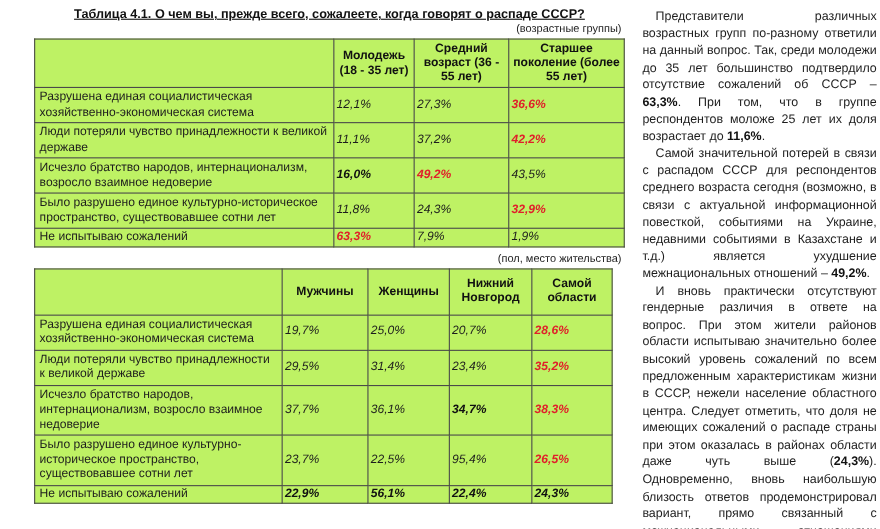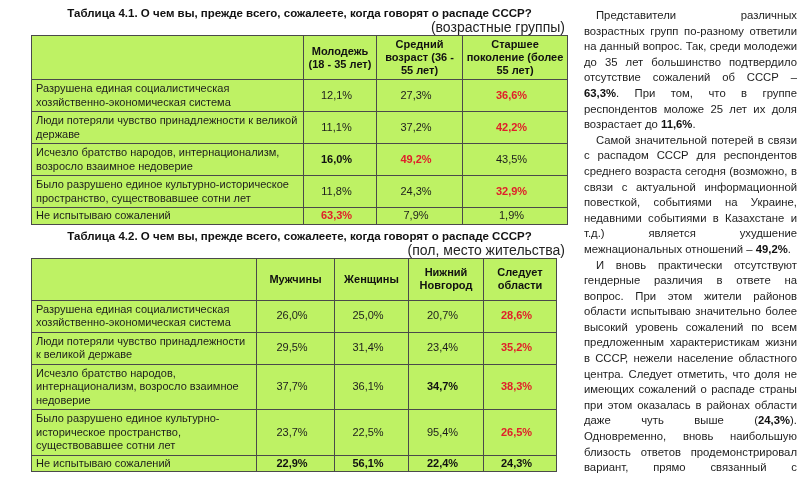--- a/index.html
+++ b/index.html
@@ -4,34 +4,34 @@
 <style>
   * { margin:0; padding:0; box-sizing:border-box; }
   html,body { width:800px; height:481px; background:#ffffff; overflow:hidden;
               font-family:"Liberation Sans", sans-serif; color:#1d1d1d; }
   #page { position:relative; width:800px; height:481px; background:#ffffff; }
 
   
   #tables-area { position:absolute; left:31px; top:6px; width:537px; }
 
   .tbl-title { text-align:center; font-size:11.5px; font-weight:bold; color:#111;
-               line-height:14px; }
-  .tbl-subtitle { text-align:right; font-size:14px; color:#222; line-height:12px;
+               line-height:14px;text-decoration:underline; }
+  .tbl-subtitle { text-align:right; font-size:10px; color:#222; line-height:12px;
                   padding:1px 3px 2px 0; }
 
   table.t { border-collapse:collapse; table-layout:fixed; background:#bef264; }
   table.t1 { width:536px; }
   table.t2 { width:525px;padding-left:38px; }
   table.t th, table.t td { border:1px solid #4a4a4a; font-size:11px; }
   table.t thead th { font-weight:bold; text-align:center; vertical-align:middle;
                      line-height:13px; padding:2px 2px; height:42px; color:#111; }
   table.t td.lbl { text-align:left; vertical-align:middle; padding:2px 5px 2px 4px;
                    line-height:13.5px; }
-  table.t td.val { text-align:center; vertical-align:middle; padding:2px 9px 2px 2px;
-                   line-height:13.5px; }
+  table.t td.val { text-align:left; vertical-align:middle; padding:2px 9px 2px 2px;
+                   line-height:13.5px;font-style:italic; }
   table.t tbody tr.last td { padding-top:1px; padding-bottom:1px; }
   td.val[data-emph="r"] { color:#e0202a; font-weight:bold; }
   td.val[data-emph="b"] { font-weight:bold; color:#111; }
 
   .t1 col.c0 { width:272px; } .t1 col.c1 { width:73px; }
   .t1 col.c2 { width:86px; }  .t1 col.c3 { width:105px; }
 
   .t2 col.c0 { width:225px; } .t2 col.c1 { width:78px; }
   .t2 col.c2 { width:74px; }  .t2 col.c3 { width:75px; } .t2 col.c4 { width:73px; }
 
@@ -97,44 +97,43 @@
           <td class="lbl">Не испытываю сожалений</td>
           <td class="val" data-emph="r">63,3%</td>
           <td class="val">7,9%</td>
           <td class="val">1,9%</td>
         </tr>
       </tbody>
     </table>
 
     <div class="gap-between-tables"></div>
 
-    <div class="tbl-title">Таблица 4.2. О чем вы, прежде всего, сожалеете, когда говорят о распаде СССР?</div>
     <div class="tbl-subtitle">(пол, место жительства)</div>
 
     <table class="t t2">
       <colgroup>
           <col class="c0">
           <col class="c1">
           <col class="c2">
           <col class="c3">
           <col class="c4">
         </colgroup>
       <thead>
         <tr>
           <th></th>
           <th>Мужчины</th>
           <th>Женщины</th>
           <th>Нижний Новгород</th>
-          <th>Следует области</th>
+          <th>Самой области</th>
         </tr>
       </thead>
       <tbody>
         <tr>
           <td class="lbl">Разрушена единая социалистическая хозяйственно-экономическая система</td>
-          <td class="val">26,0%</td>
+          <td class="val">19,7%</td>
           <td class="val">25,0%</td>
           <td class="val">20,7%</td>
           <td class="val" data-emph="r">28,6%</td>
         </tr>
         <tr>
           <td class="lbl">Люди потеряли чувство принадлежности к великой державе</td>
           <td class="val">29,5%</td>
           <td class="val">31,4%</td>
           <td class="val">23,4%</td>
           <td class="val" data-emph="r">35,2%</td>

